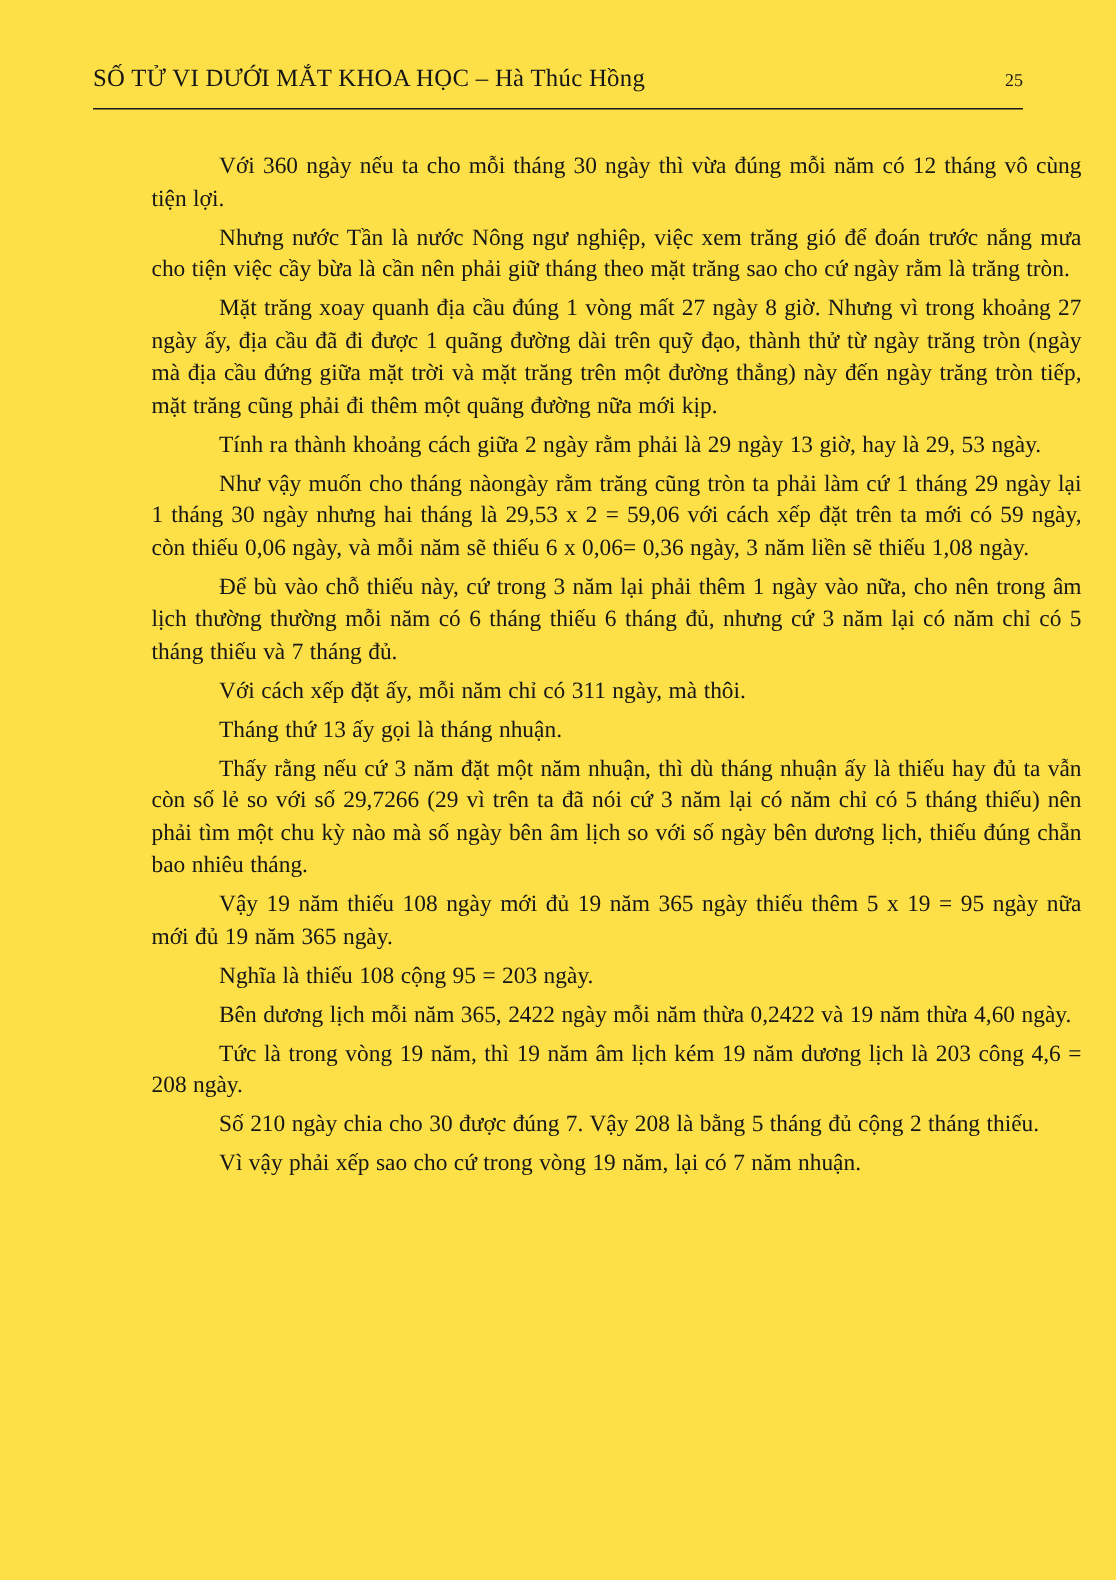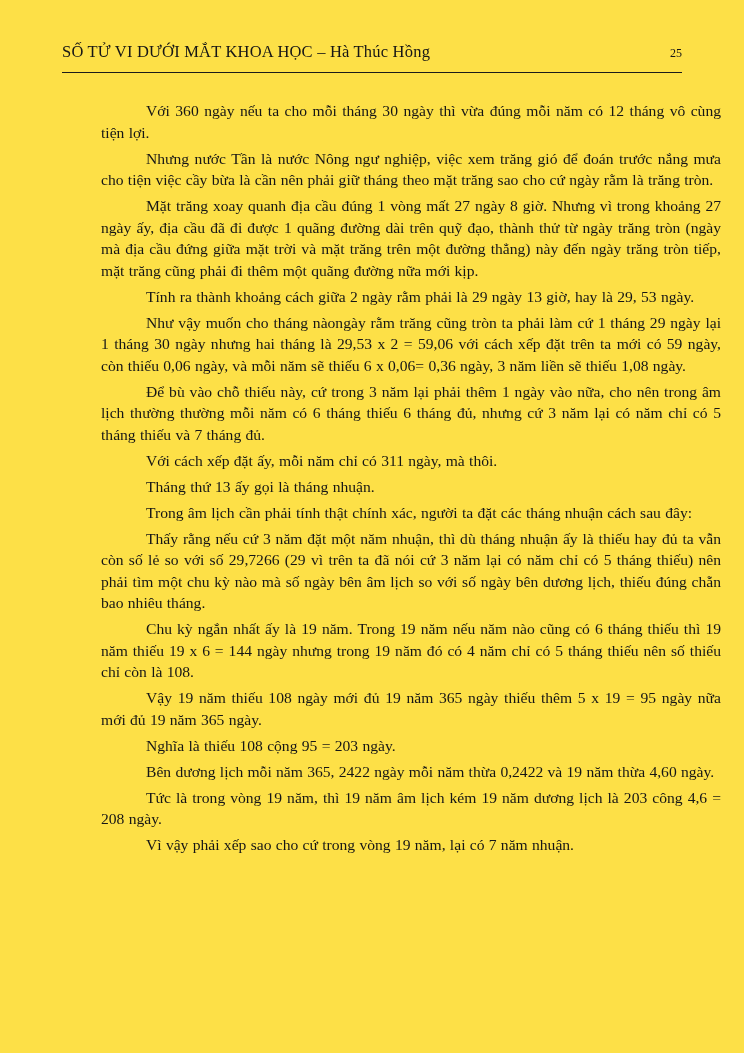--- a/index.html
+++ b/index.html
@@ -64,22 +64,21 @@
 
   <main class="page-body">
       <p>Với 360 ngày nếu ta cho mỗi tháng 30 ngày thì vừa đúng mỗi năm có 12 tháng vô cùng tiện lợi.</p>
       <p>Nhưng nước Tần là nước Nông ngư nghiệp, việc xem trăng gió để đoán trước nắng mưa cho tiện việc cầy bừa là cần nên phải giữ tháng theo mặt trăng sao cho cứ ngày rằm là trăng tròn.</p>
       <p>Mặt trăng xoay quanh địa cầu đúng 1 vòng mất 27 ngày 8 giờ. Nhưng vì trong khoảng 27 ngày ấy, địa cầu đã đi được 1 quãng đường dài trên quỹ đạo, thành thử từ ngày trăng tròn (ngày mà địa cầu đứng giữa mặt trời và mặt trăng trên một đường thẳng) này đến ngày trăng tròn tiếp, mặt trăng cũng phải đi thêm một quãng đường nữa mới kịp.</p>
       <p>Tính ra thành khoảng cách giữa 2 ngày rằm phải là 29 ngày 13 giờ, hay là 29, 53 ngày.</p>
       <p>Như vậy muốn cho tháng nàongày rằm trăng cũng tròn ta phải làm cứ 1 tháng 29 ngày lại 1 tháng 30 ngày nhưng hai tháng là 29,53 x 2 = 59,06 với cách xếp đặt trên ta mới có 59 ngày, còn thiếu 0,06 ngày, và mỗi năm sẽ thiếu 6 x 0,06= 0,36 ngày, 3 năm liền sẽ thiếu 1,08 ngày.</p>
       <p>Để bù vào chỗ thiếu này, cứ trong 3 năm lại phải thêm 1 ngày vào nữa, cho nên trong âm lịch thường thường mỗi năm có 6 tháng thiếu 6 tháng đủ, nhưng cứ 3 năm lại có năm chỉ có 5 tháng thiếu và 7 tháng đủ.</p>
       <p>Với cách xếp đặt ấy, mỗi năm chỉ có 311 ngày, mà thôi.</p>
       <p>Tháng thứ 13 ấy gọi là tháng nhuận.</p>
-      <p>Trong âm lịch cần phải tính thật chính xác, người ta đặt các tháng nhuận cách sau đây:</p>
       <p>Thấy rằng nếu cứ 3 năm đặt một năm nhuận, thì dù tháng nhuận ấy là thiếu hay đủ ta vẫn còn số lẻ so với số 29,7266 (29 vì trên ta đã nói cứ 3 năm lại có năm chỉ có 5 tháng thiếu) nên phải tìm một chu kỳ nào mà số ngày bên âm lịch so với số ngày bên dương lịch, thiếu đúng chẵn bao nhiêu tháng.</p>
-      <p>Chu kỳ ngắn nhất ấy là 19 năm. Trong 19 năm nếu năm nào cũng có 6 tháng thiếu thì 19 năm thiếu 19 x 6 = 144 ngày nhưng trong 19 năm đó có 4 năm chỉ có 5 tháng thiếu nên số thiếu chỉ còn là 108.</p>
       <p>Vậy 19 năm thiếu 108 ngày mới đủ 19 năm 365 ngày thiếu thêm 5 x 19 = 95 ngày nữa mới đủ 19 năm 365 ngày.</p>
       <p>Nghĩa là thiếu 108 cộng 95 = 203 ngày.</p>
       <p>Bên dương lịch mỗi năm 365, 2422 ngày mỗi năm thừa 0,2422 và 19 năm thừa 4,60 ngày.</p>
       <p>Tức là trong vòng 19 năm, thì 19 năm âm lịch kém 19 năm dương lịch là 203 công 4,6 = 208 ngày.</p>
+      <p>Số 210 ngày chia cho 30 được đúng 7. Vậy 208 là bằng 5 tháng đủ cộng 2 tháng thiếu.</p>
       <p>Vì vậy phải xếp sao cho cứ trong vòng 19 năm, lại có 7 năm nhuận.</p>
     </main>
 </div>
 
 </body></html>

